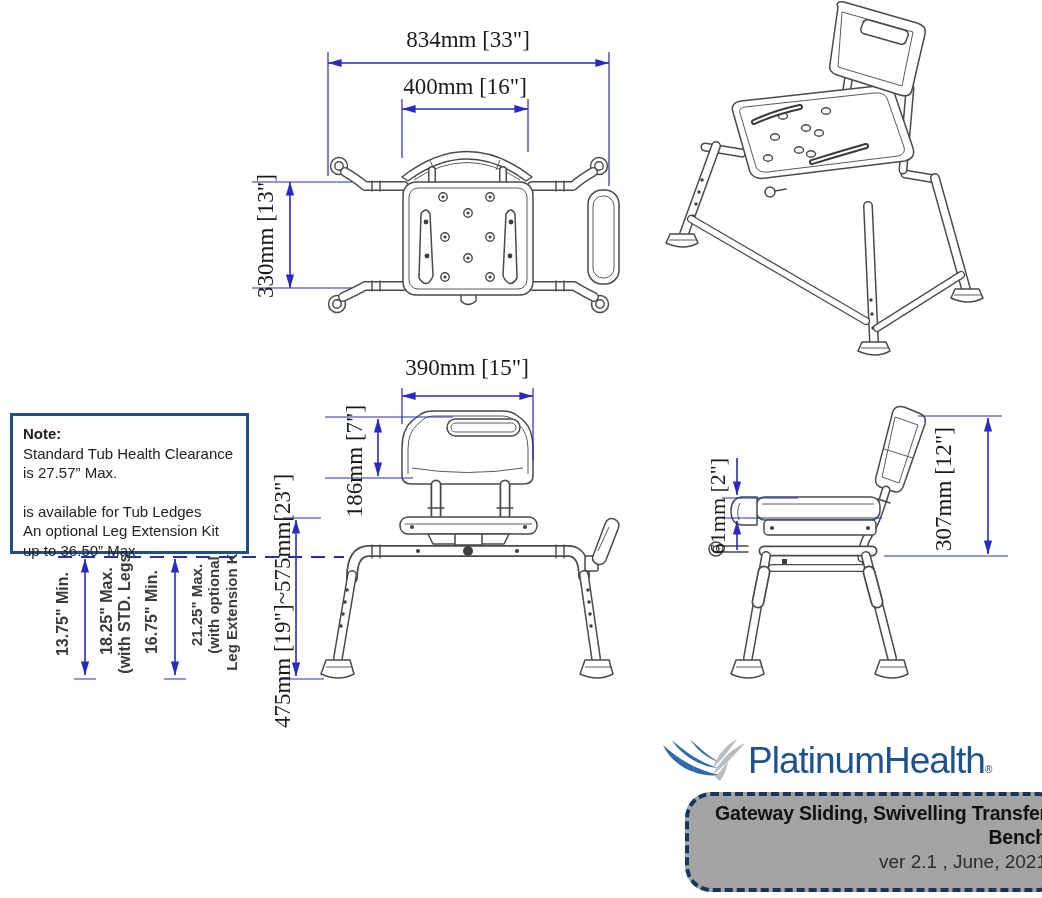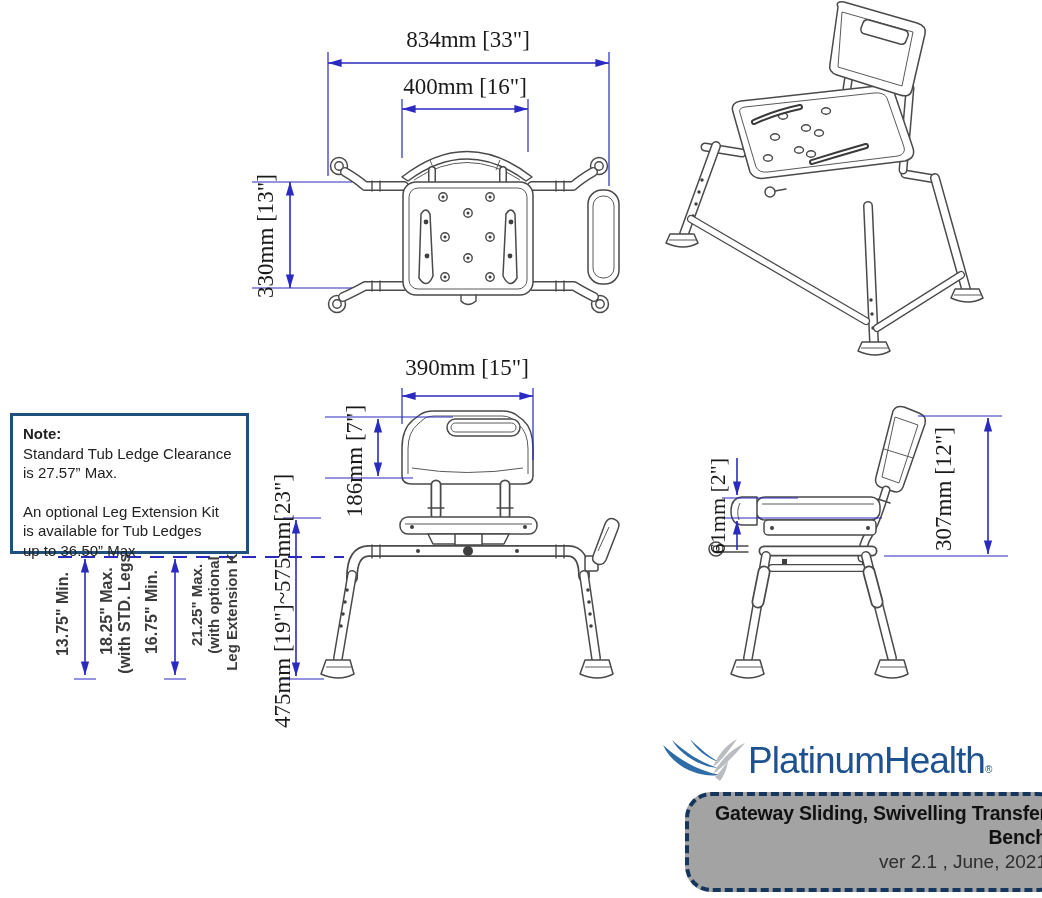--- a/index.html
+++ b/index.html
@@ -321,25 +321,25 @@
 </div>
 <div class="clab" style="left:152px;top:612px;">16.75" Min.</div>
 <div class="clab" style="left:214px;top:605px;font-size:15px;">
   <div>21.25" Max.</div>
   <div>(with optional</div>
   <div>Leg Extension Kit)</div>
 </div>
 
 <div id="note-box">
   <div class="nt">Note:</div>
-  <div>Standard Tub Ledge Clearance</div>
+  <div>Standard Tub Health Clearance</div>
   <div>is 27.57” Max.</div>
   <div style="height:19px;"></div>
+  <div>is available for Tub Ledges</div>
   <div>An optional Leg Extension Kit</div>
-  <div>is available for Tub Ledges</div>
   <div>up to 36.50” Max</div>
 </div>
 
 <svg width="88" height="52" viewBox="0 0 88 52" style="left:660px;top:737px;">
   <path d="M3,8 C20,24 40,34 60,38 C36,41 12,28 3,8 Z" fill="#2f6ba7"></path>
   <path d="M12,3 C26,16 42,26 58,31 C40,30 20,17 12,3 Z" fill="#2f6ba7"></path>
   <path d="M30,2 C40,12 50,20 59,25 C48,22 36,12 30,2 Z" fill="#2f6ba7"></path>
   <path d="M85,6 C73,20 63,30 53,37 C60,24 71,12 85,6 Z" fill="#b9bcc0"></path>
   <path d="M77,2 C69,14 61,24 53,30 C58,18 66,8 77,2 Z" fill="#b9bcc0"></path>
   <path d="M60,44 C64,39 67,32 68,24 C63,31 59,36 55,40 Z" fill="#b9bcc0"></path>

